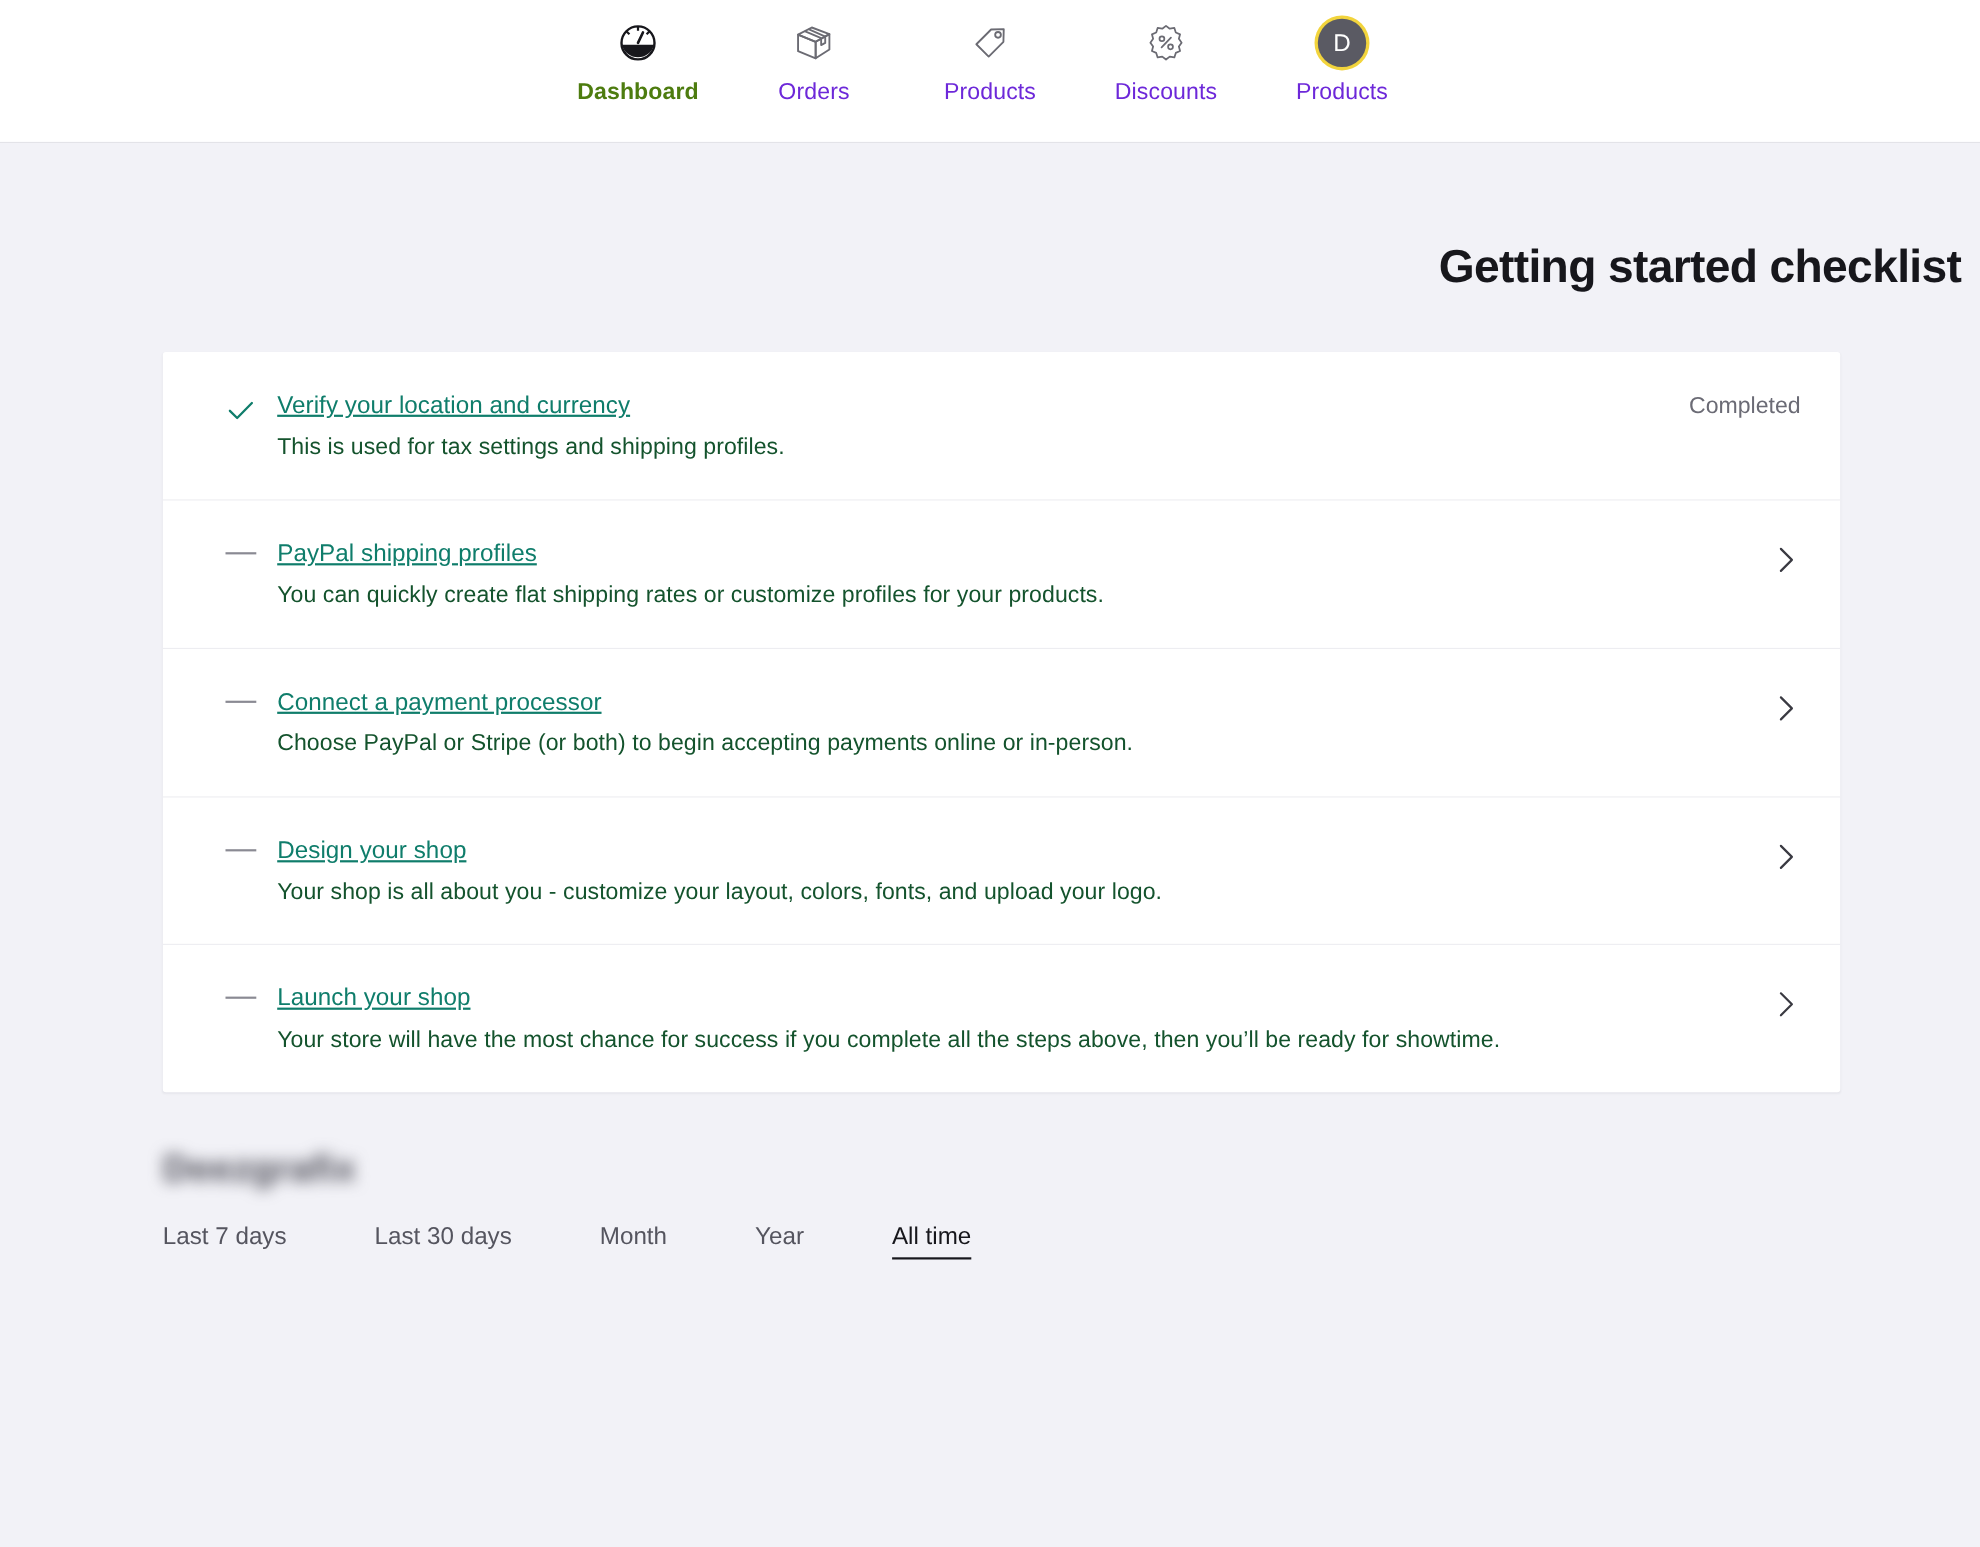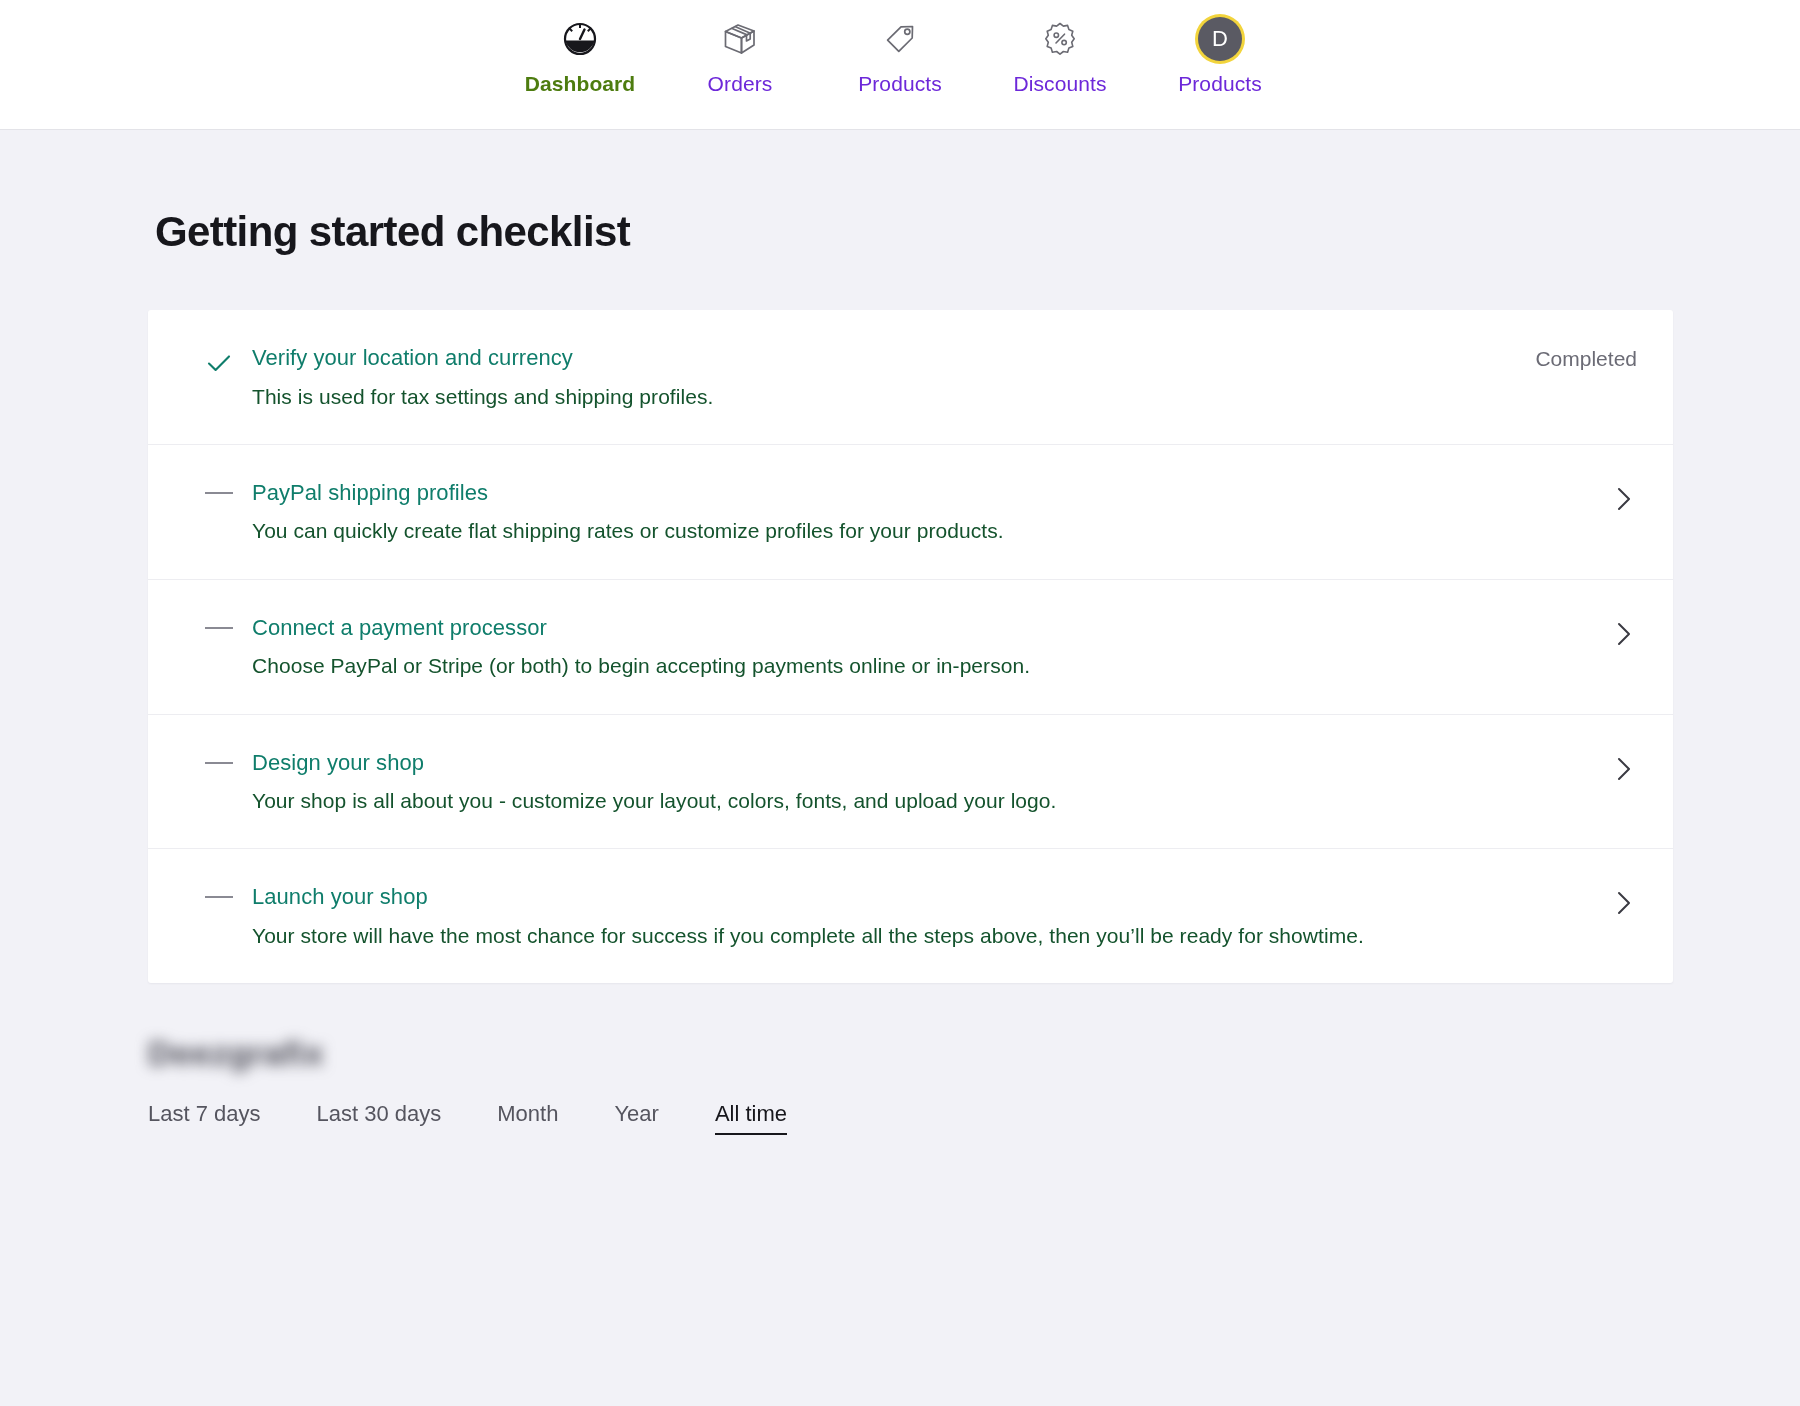--- a/index.html
+++ b/index.html
@@ -68,27 +68,28 @@
     justify-content: center;
     box-shadow: 0 0 0 3px #f2d43c;
     box-sizing: border-box;
   }
 
   
   .page {
     padding: 0 0 0 0;
   }
   .page-title {
-    margin: 7px;
+    margin: 17px;
     padding: 72px 0 0 148px;
     font-size: 42px;
     font-weight: 700;
     color: #17171c;
     letter-spacing: -0.6px;
     line-height: 1.1;
+    text-align: right;
   }
 
   
   .card {
     margin: 55px 0 0 148px;
     width: 1525px;
     background: #ffffff;
     border-radius: 3px;
     box-shadow: 0 1px 2px rgba(20,20,30,.05);
     box-sizing: border-box;
@@ -117,20 +118,21 @@
     min-width: 0;
     padding-right: 24px;
   }
   .row-title {
     font-size: 22px;
     color: #0f7d6b;
     line-height: 1.25;
     letter-spacing: .05px;
     cursor: pointer;
     display: inline-block;
+    text-decoration: underline;
   }
   .row-desc {
     margin-top: 11px;
     font-size: 21px;
     color: #14532d;
     line-height: 1.3;
     letter-spacing: .05px;
   }
   .row-right {
     flex: 0 0 auto;
@@ -166,21 +168,21 @@
     color: #4a4a55;
     letter-spacing: .4px;
     filter: blur(7px);
     display: inline-block;
     line-height: 1.1;
   }
   .range-tabs {
     margin-top: 28px;
     display: flex;
     align-items: center;
-    gap: 56px;
+    gap: 80px;
   }
   .range-tab {
     font-size: 22px;
     color: #55555f;
     cursor: pointer;
     padding-bottom: 7px;
     line-height: 1.15;
     border-bottom: 2px solid transparent;
     white-space: nowrap;
   }

